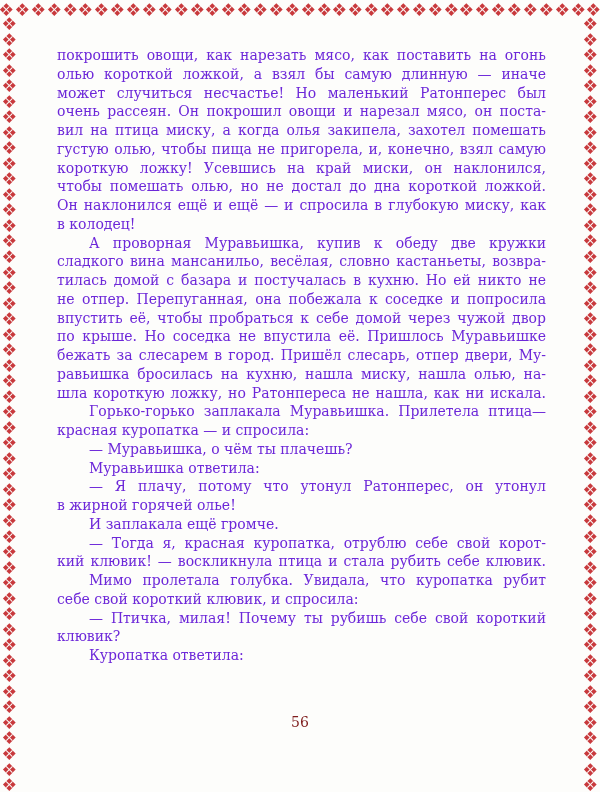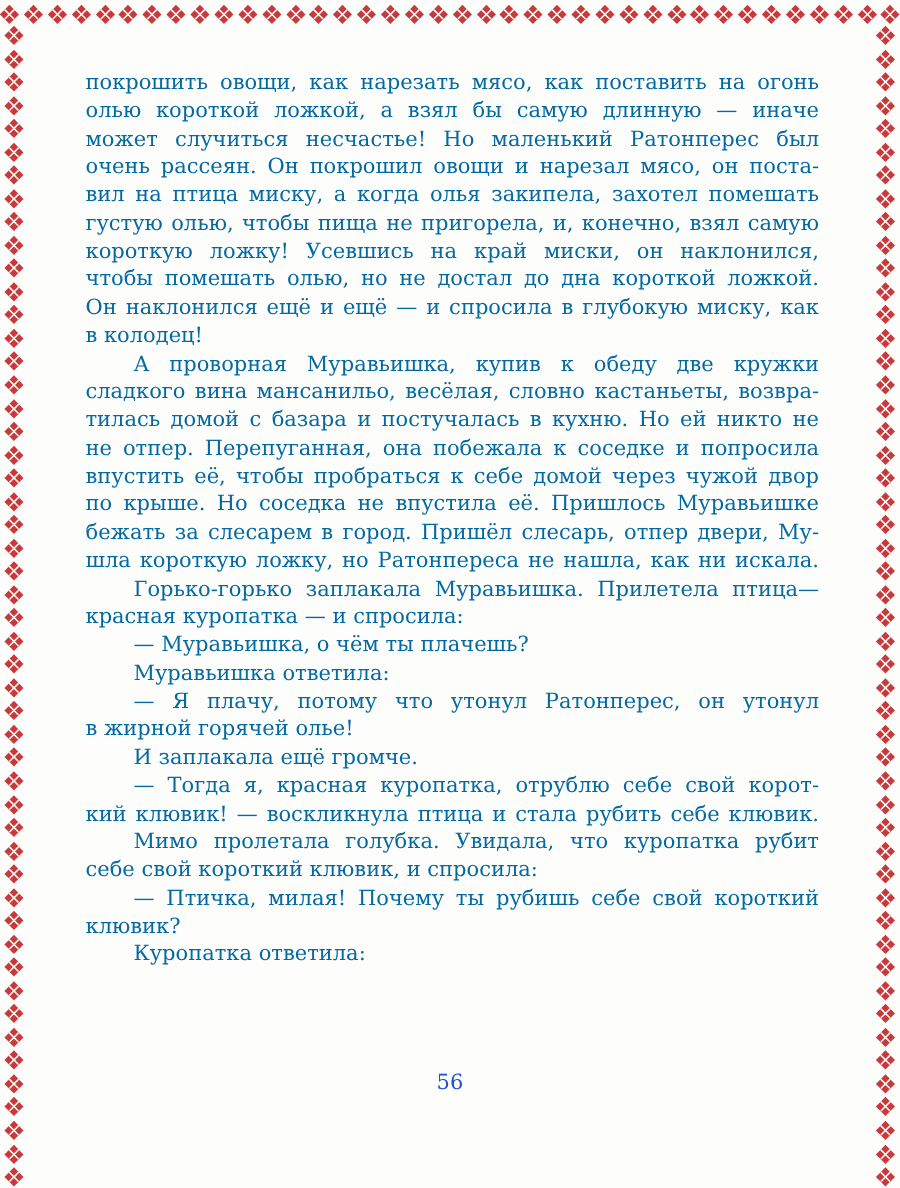--- a/index.html
+++ b/index.html
@@ -31,34 +31,34 @@
   }
   .dm::after{
     content:"";position:absolute;inset:0;
     background:
       linear-gradient(#fdfdfb,#fdfdfb) center/1.3px 100% no-repeat,
       linear-gradient(#fdfdfb,#fdfdfb) center/100% 1.3px no-repeat;
   }
   
   .text{
     position:absolute;left:57px;top:46px;width:489px;
-    color:#0369a1;
+    color:#6d28d9;
     font-size:14px;line-height:18.76px;
   }
   .ln{
     text-align:justify;
     text-align-last:justify;
     height:18.76px;
     overflow:hidden;
   }
   .ln.end{text-align-last:left;}
   .ln.ind{text-indent:32px;}
   .pageno{
     position:absolute;left:0;top:714px;width:100%;
-    text-align:center;font-size:14px;color:#1d4ed8;
+    text-align:center;font-size:14px;color:#7f1d1d;
   }
 </style>
 </head>
 <body>
 
 <div class="page">
   <div class="b-top" id="b-top">
       <span class="dm"></span>
       <span class="dm"></span>
       <span class="dm"></span>
@@ -214,20 +214,21 @@
       <div class="ln">чтобы помешать олью, но не достал до дна короткой ложкой.</div>
       <div class="ln">Он наклонился ещё и ещё — и спросила в глубокую миску, как</div>
       <div class="ln end">в колодец!</div>
       <div class="ln ind">А проворная Муравьишка, купив к обеду две кружки</div>
       <div class="ln">сладкого вина мансанильо, весёлая, словно кастаньеты, возвра-</div>
       <div class="ln">тилась домой с базара и постучалась в кухню. Но ей никто не</div>
       <div class="ln">не отпер. Перепуганная, она побежала к соседке и попросила</div>
       <div class="ln">впустить её, чтобы пробраться к себе домой через чужой двор</div>
       <div class="ln">по крыше. Но соседка не впустила её. Пришлось Муравьишке</div>
       <div class="ln">бежать за слесарем в город. Пришёл слесарь, отпер двери, Му-</div>
+      <div class="ln">равьишка бросилась на кухню, нашла миску, нашла олью, на-</div>
       <div class="ln">шла короткую ложку, но Ратонпереса не нашла, как ни искала.</div>
       <div class="ln ind">Горько-горько заплакала Муравьишка. Прилетела птица—</div>
       <div class="ln end">красная куропатка — и спросила:</div>
       <div class="ln end ind">— Муравьишка, о чём ты плачешь?</div>
       <div class="ln end ind">Муравьишка ответила:</div>
       <div class="ln ind">— Я плачу, потому что утонул Ратонперес, он утонул</div>
       <div class="ln end">в жирной горячей олье!</div>
       <div class="ln end ind">И заплакала ещё громче.</div>
       <div class="ln ind">— Тогда я, красная куропатка, отрублю себе свой корот-</div>
       <div class="ln">кий клювик! — воскликнула птица и стала рубить себе клювик.</div>

